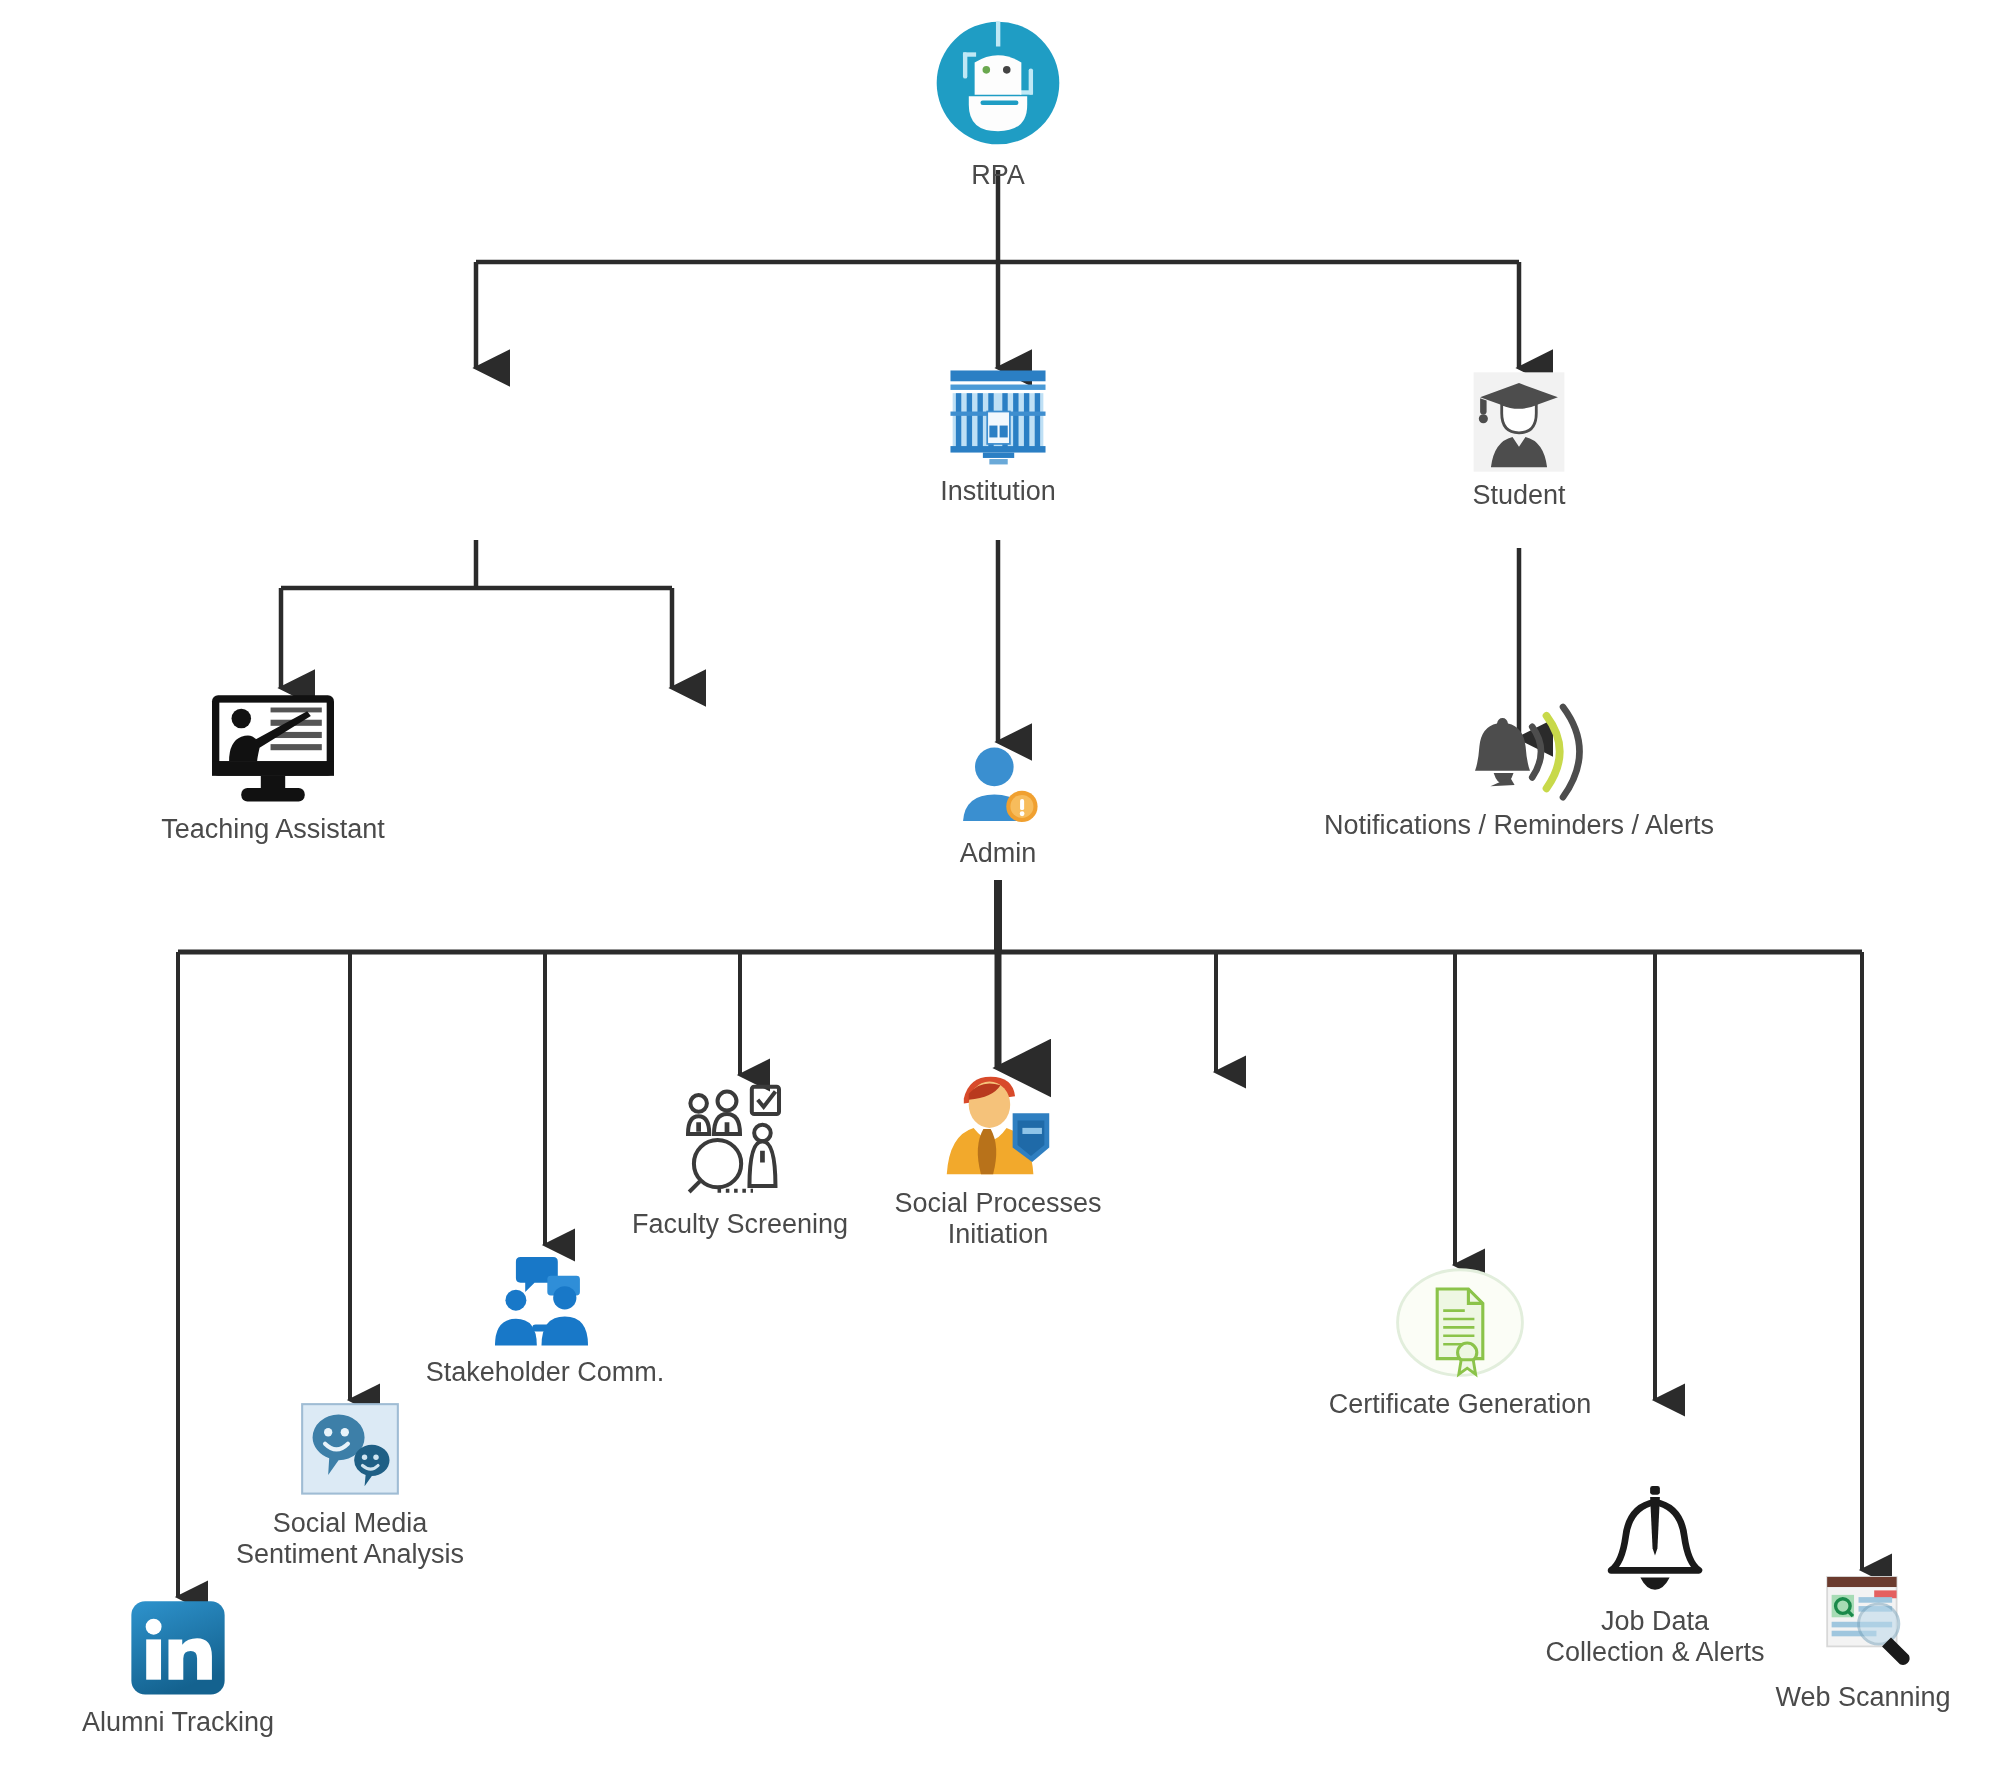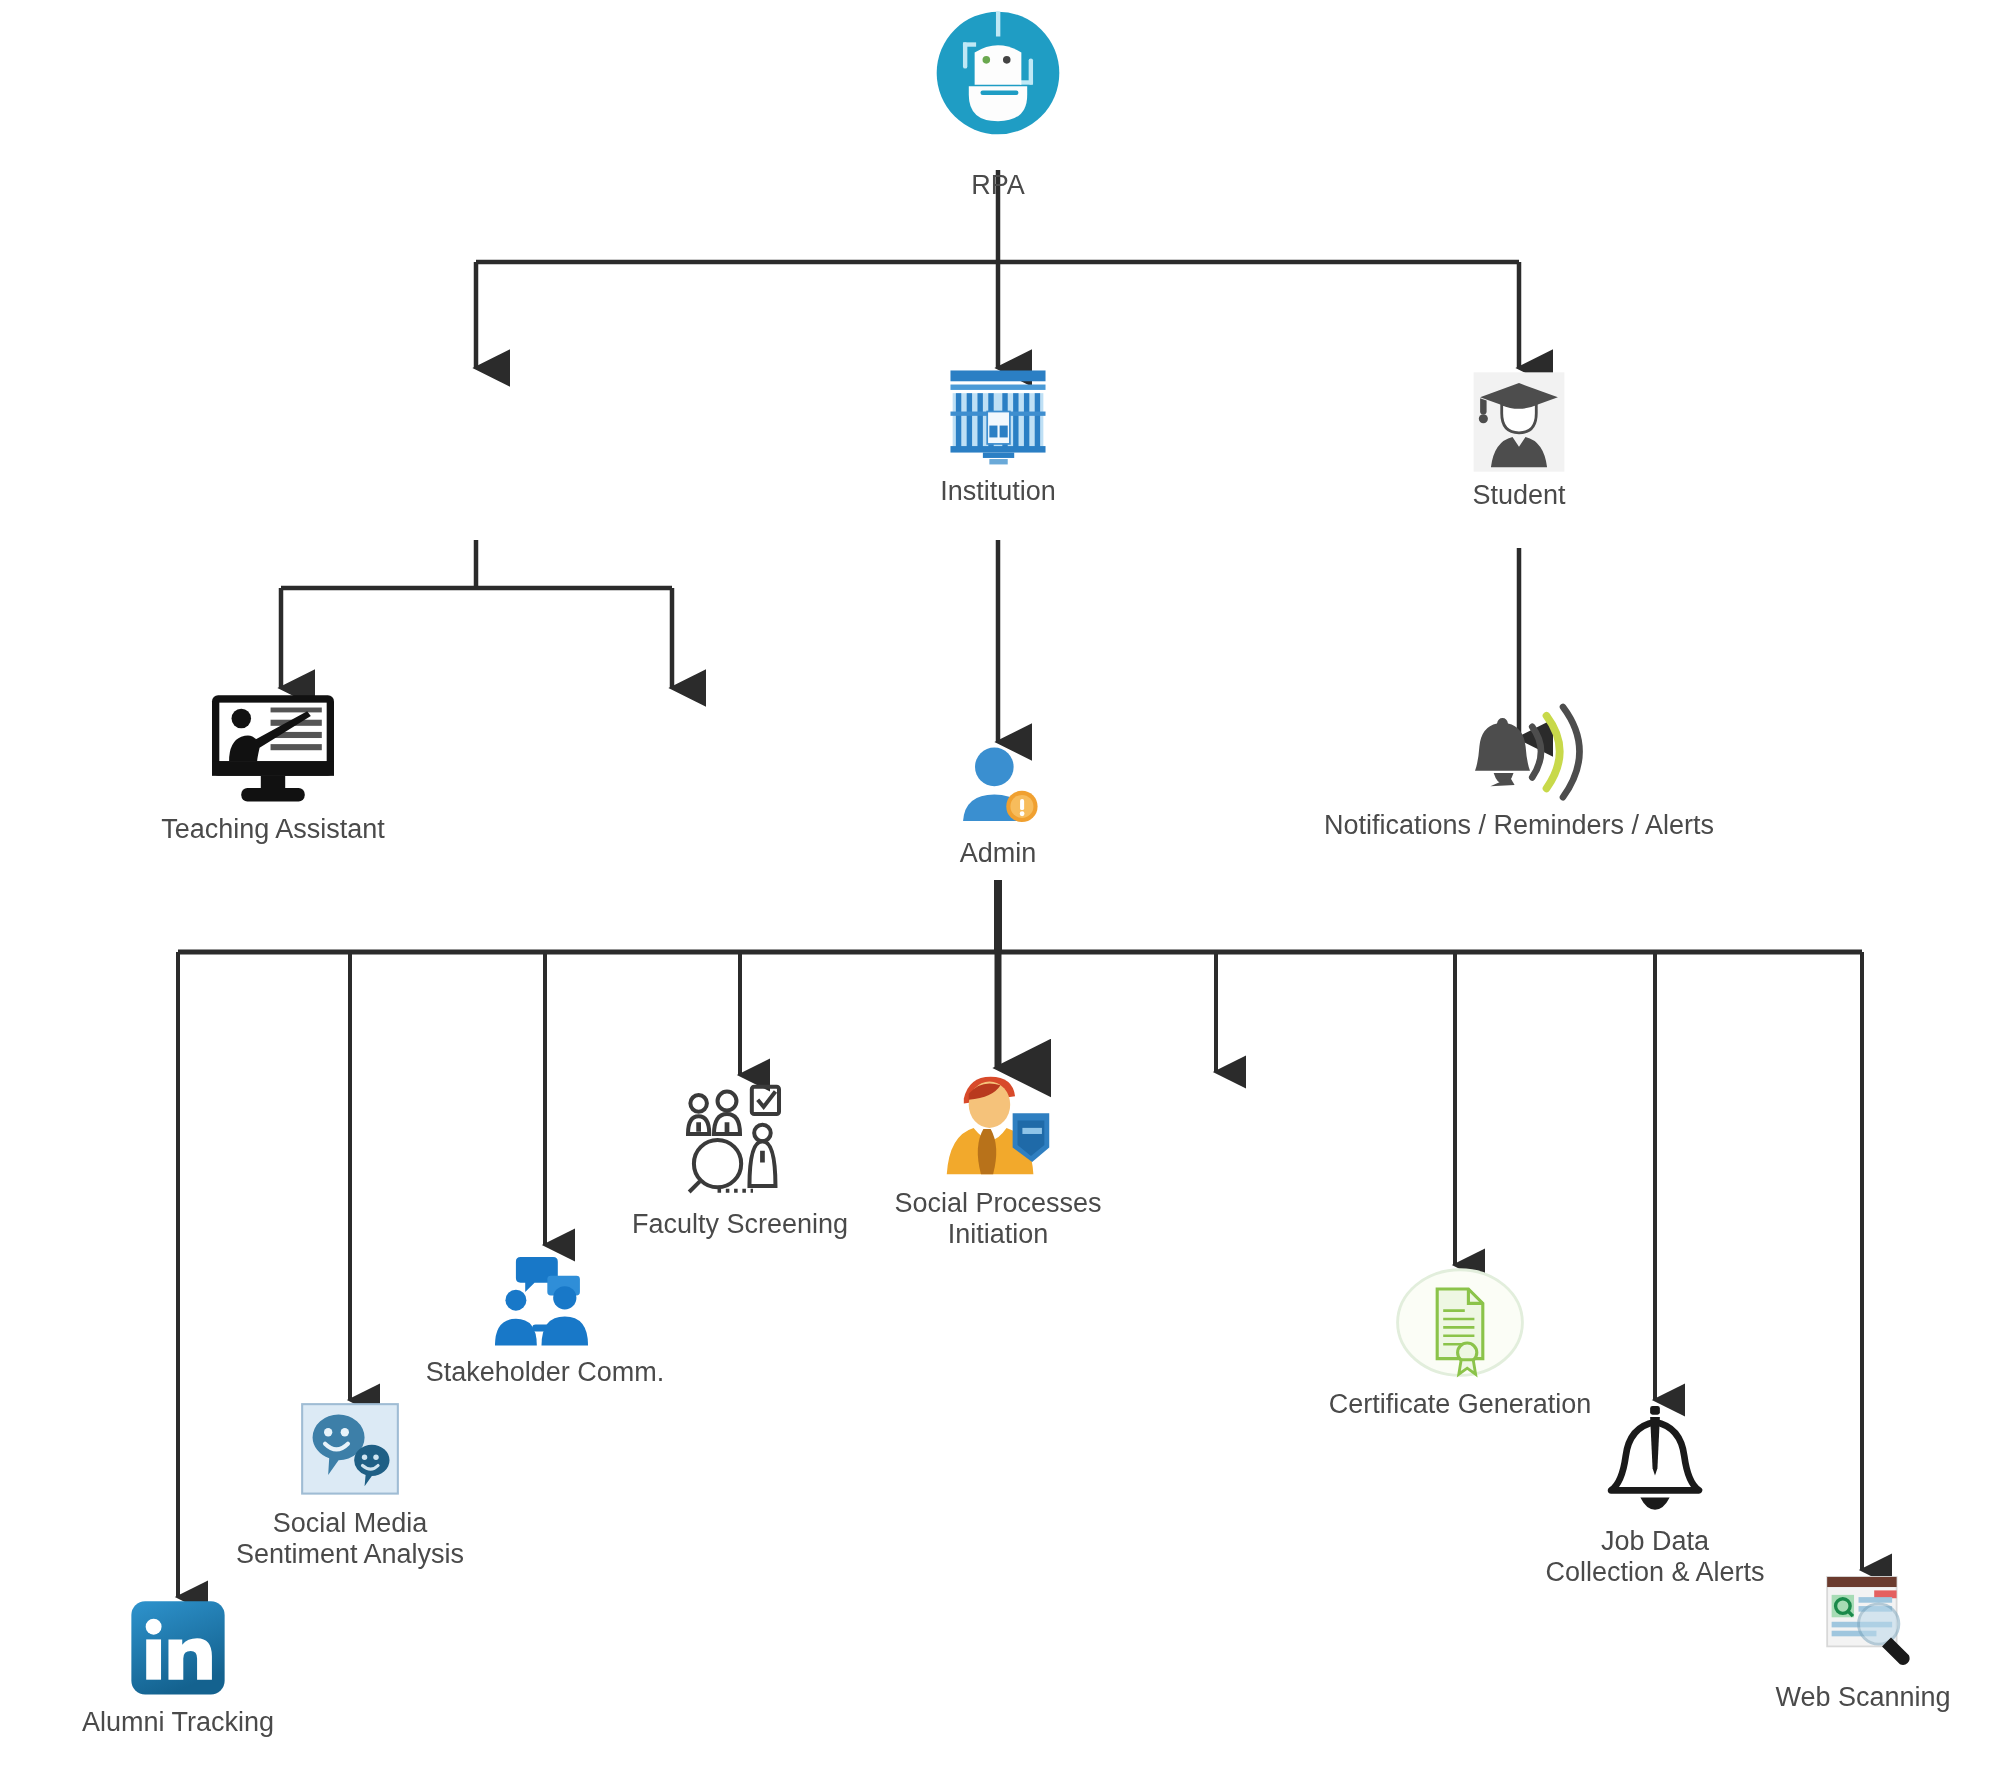--- a/index.html
+++ b/index.html
@@ -56,21 +56,21 @@
       <path d="M1216,952 L1216,1072" marker-end="url(#ah)"></path>
       <path d="M1455,952 L1455,1265" marker-end="url(#ah)"></path>
       <path d="M1655,952 L1655,1400" marker-end="url(#ah)"></path>
       <path d="M1862,952 L1862,1570" marker-end="url(#ah)"></path>
     </g>
     <g fill="none" stroke="#2b2b2b" stroke-width="7">
       <path d="M998,952 L998,1068" marker-end="url(#ah)"></path>
     </g>
   </svg>
 
-  <div class="node" style="left:908px;top:0;width:180px;gap:20px;">
+  <div class="node" style="left:908px;top:10px;width:180px;">
     <div class="ico">
       <svg width="146" height="146" viewBox="0 0 100 100">
         <circle cx="50" cy="50" r="42" fill="#1f9dc4"></circle>
         <rect x="48.6" y="8" width="3" height="17" fill="#bfe8f5"></rect>
         <rect x="26" y="29" width="3" height="18" rx="1.5" fill="#bfe8f5"></rect>
         <rect x="26" y="29" width="9" height="3" fill="#bfe8f5"></rect>
         <rect x="71" y="40" width="3" height="18" rx="1.5" fill="#bfe8f5"></rect>
         <rect x="65" y="55" width="9" height="3" fill="#bfe8f5"></rect>
         <path d="M34 36 q16 -10 32 0 v22 h-32 z" fill="#fdfdfd"></path>
         <path d="M30 59 h40 v6 q0 18 -20 18 q-20 0 -20 -18 z" fill="#fdfdfd"></path>
@@ -257,21 +257,21 @@
         <path d="M54 58 a17 15 0 1 1 17 15 l-7 10 l1 -11 a17 15 0 0 1 -11 -14z" fill="#1f5f85"></path>
         <circle cx="64" cy="55" r="2.6" fill="#cfe4f0"></circle>
         <circle cx="75" cy="55" r="2.6" fill="#cfe4f0"></circle>
         <path d="M62 63 q8 7 15 0" fill="none" stroke="#cfe4f0" stroke-width="3" stroke-linecap="round"></path>
       </svg>
     </div>
     <div class="cap">Social Media
 Sentiment Analysis</div>
   </div>
 
-  <div class="node" style="left:1525px;top:1400px;width:260px;align-items:center;">
+  <div class="node" style="left:1525px;top:1480px;width:260px;align-items:center;">
     <div class="ico">
       <svg width="124" height="122" viewBox="0 0 100 100">
         <path d="M14 74 q9 -6 12 -28 q3 -24 24 -28 q21 4 24 28 q3 22 12 28 z" fill="#fff" stroke="#1a1a1a" stroke-width="5.5" stroke-linejoin="round"></path>
         <path d="M38 80 q5 10 12 10 q7 0 12 -10" fill="#1a1a1a"></path>
         <path d="M46 14 h8 l-2 42 q-2 6 -2 6 q0 0 -2 -6 z" fill="#1a1a1a"></path>
         <rect x="46" y="5" width="8" height="7" rx="2" fill="#1a1a1a"></rect>
       </svg>
     </div>
     <div class="cap">Job Data
 Collection &amp; Alerts</div>

